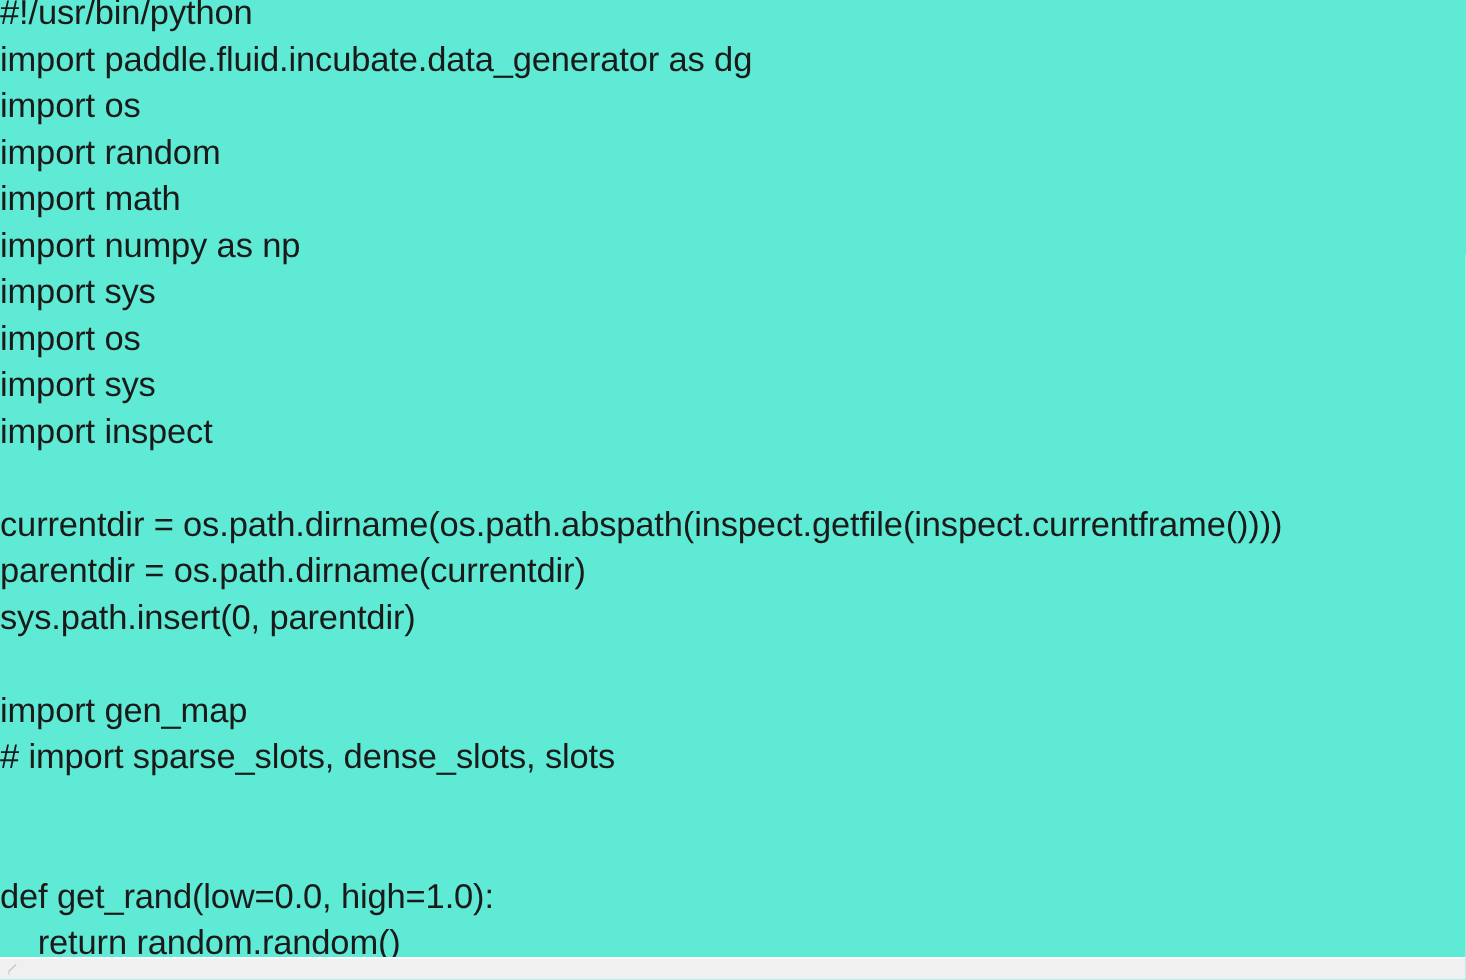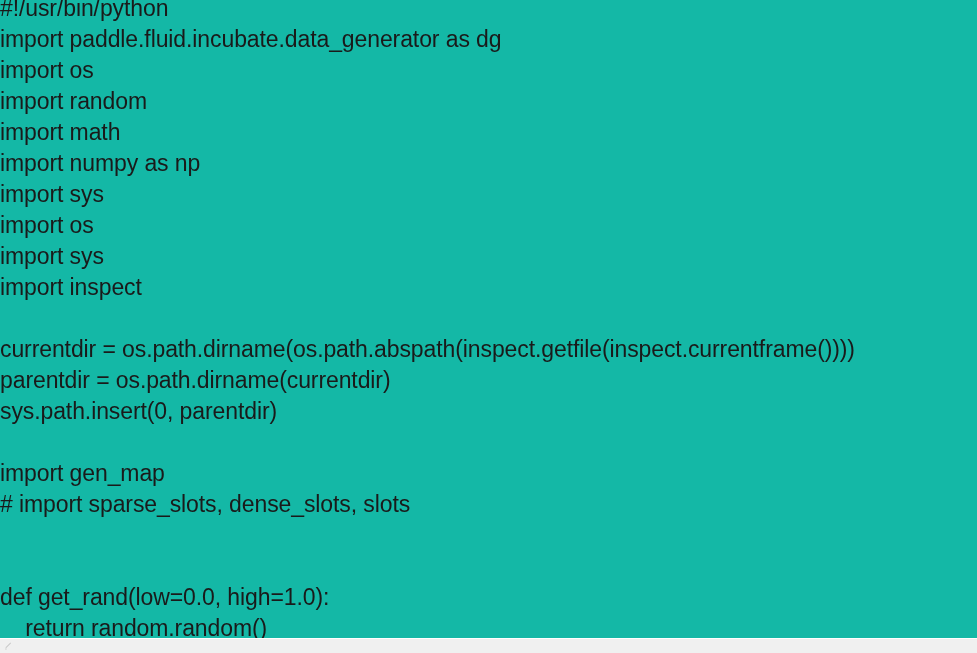--- a/index.html
+++ b/index.html
@@ -90,21 +90,21 @@
     left: 15px;
     top: 0;
     width: 0px;
     height: 15px;
     background: #f0f0f0;
   }
 </style>
 </head>
 <body>
 
-<div id="viewer" style="background: #14b8a6;">
+<div id="viewer" style="background: #5eead4;">
 
   <div id="code-area">
     <div id="code-lines" style="color: rgb(26, 26, 26);"><div class="code-line">#!/usr/bin/python</div><div class="code-line">import paddle.fluid.incubate.data_generator as dg</div><div class="code-line">import os</div><div class="code-line">import random</div><div class="code-line">import math</div><div class="code-line">import numpy as np</div><div class="code-line">import sys</div><div class="code-line">import os</div><div class="code-line">import sys</div><div class="code-line">import inspect</div><div class="code-line blank">&nbsp;</div><div class="code-line">currentdir = os.path.dirname(os.path.abspath(inspect.getfile(inspect.currentframe())))</div><div class="code-line">parentdir = os.path.dirname(currentdir)</div><div class="code-line">sys.path.insert(0, parentdir)</div><div class="code-line blank">&nbsp;</div><div class="code-line">import gen_map</div><div class="code-line"># import sparse_slots, dense_slots, slots</div><div class="code-line blank">&nbsp;</div><div class="code-line blank">&nbsp;</div><div class="code-line">def get_rand(low=0.0, high=1.0):</div><div class="code-line">    return random.random()</div></div>
   </div>
 
   <div id="hscrollbar" style="background: rgb(240, 240, 240);">
     <div id="scroll-left-arrow">
       <svg width="11" height="11" viewBox="0 0 11 11" aria-hidden="true">
         <path d="M7.4 1.6 L2.6 6.2 L3.3 6.9 L8.1 2.3 Z" fill="#c8c8c8"></path>
         <path d="M2.6 6.2 L3.3 6.9 L3.3 9.0 L2.6 9.0 Z" fill="#c8c8c8"></path>

